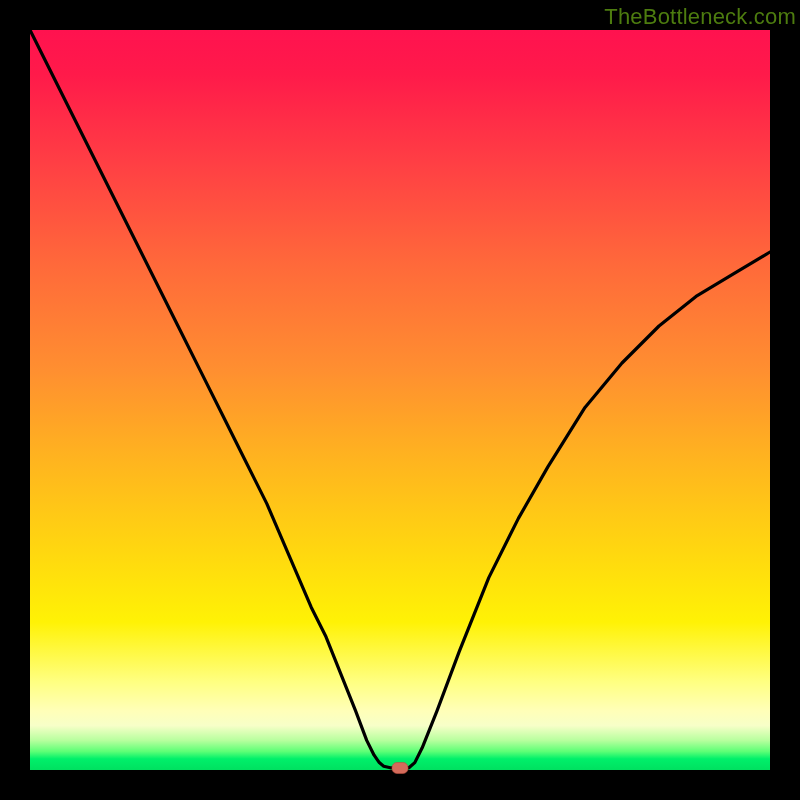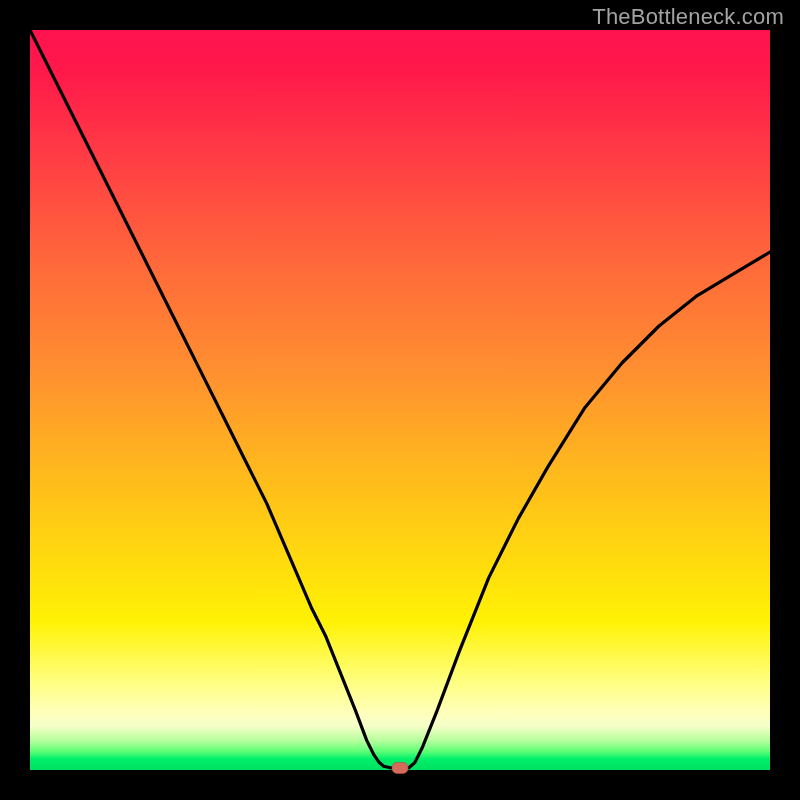--- a/index.html
+++ b/index.html
@@ -56,22 +56,22 @@
     position: absolute;
     left: 0;
     top: 0;
     width: 100%;
     height: 100%;
     overflow: visible;
   }
   .watermark {
     position: absolute;
     top: 4px;
-    right: 16px;
-    color: #a3a3a3;
+    right: 4px;
+    color: #4d7c0f;
     font-size: 22px;
     font-weight: 500;
     letter-spacing: 0.2px;
     user-select: none;
   }
 </style>
 </head>
 <body>
 
 <div class="frame">

